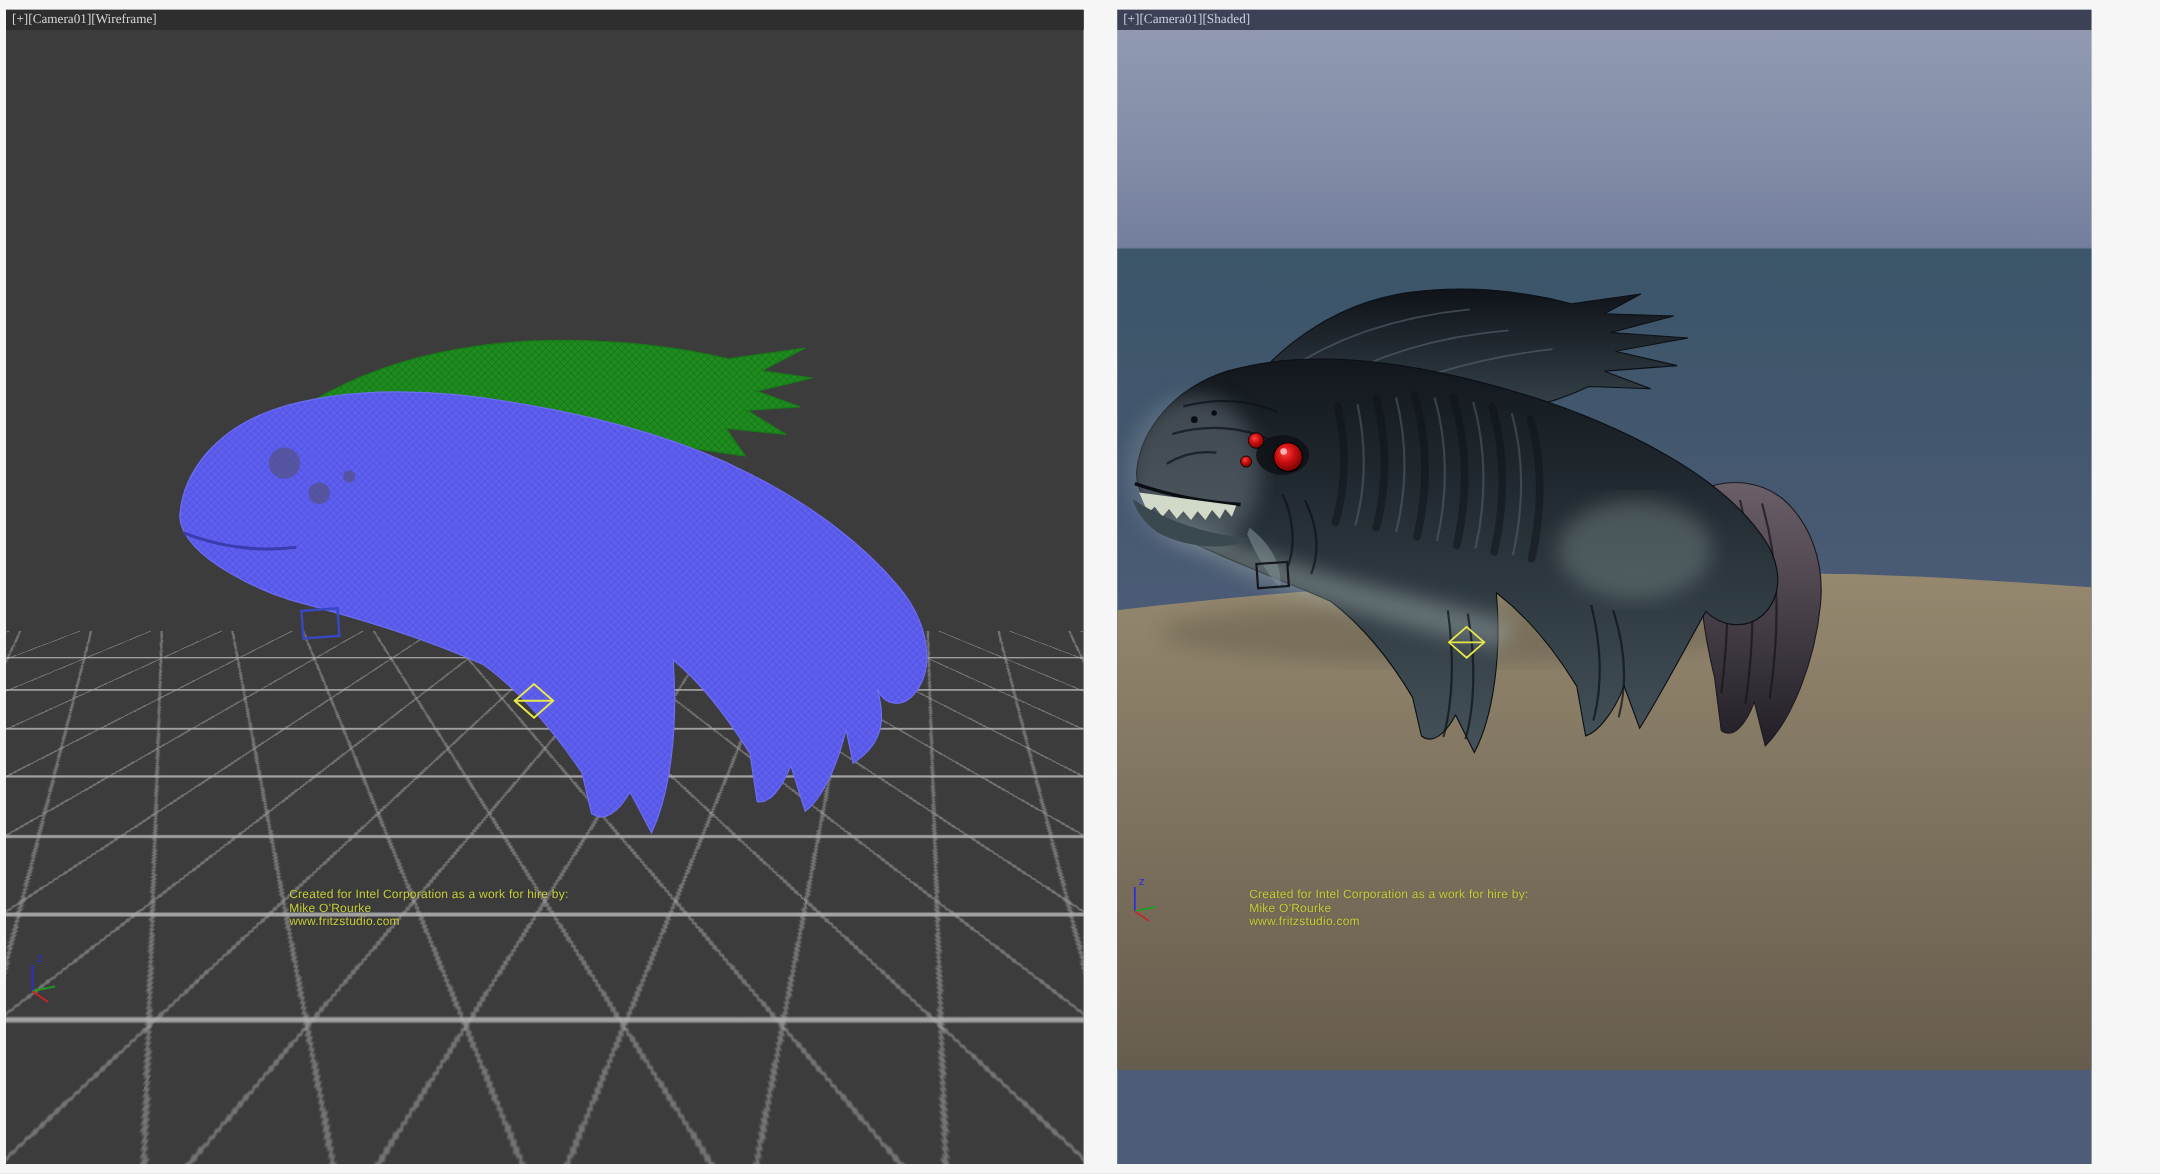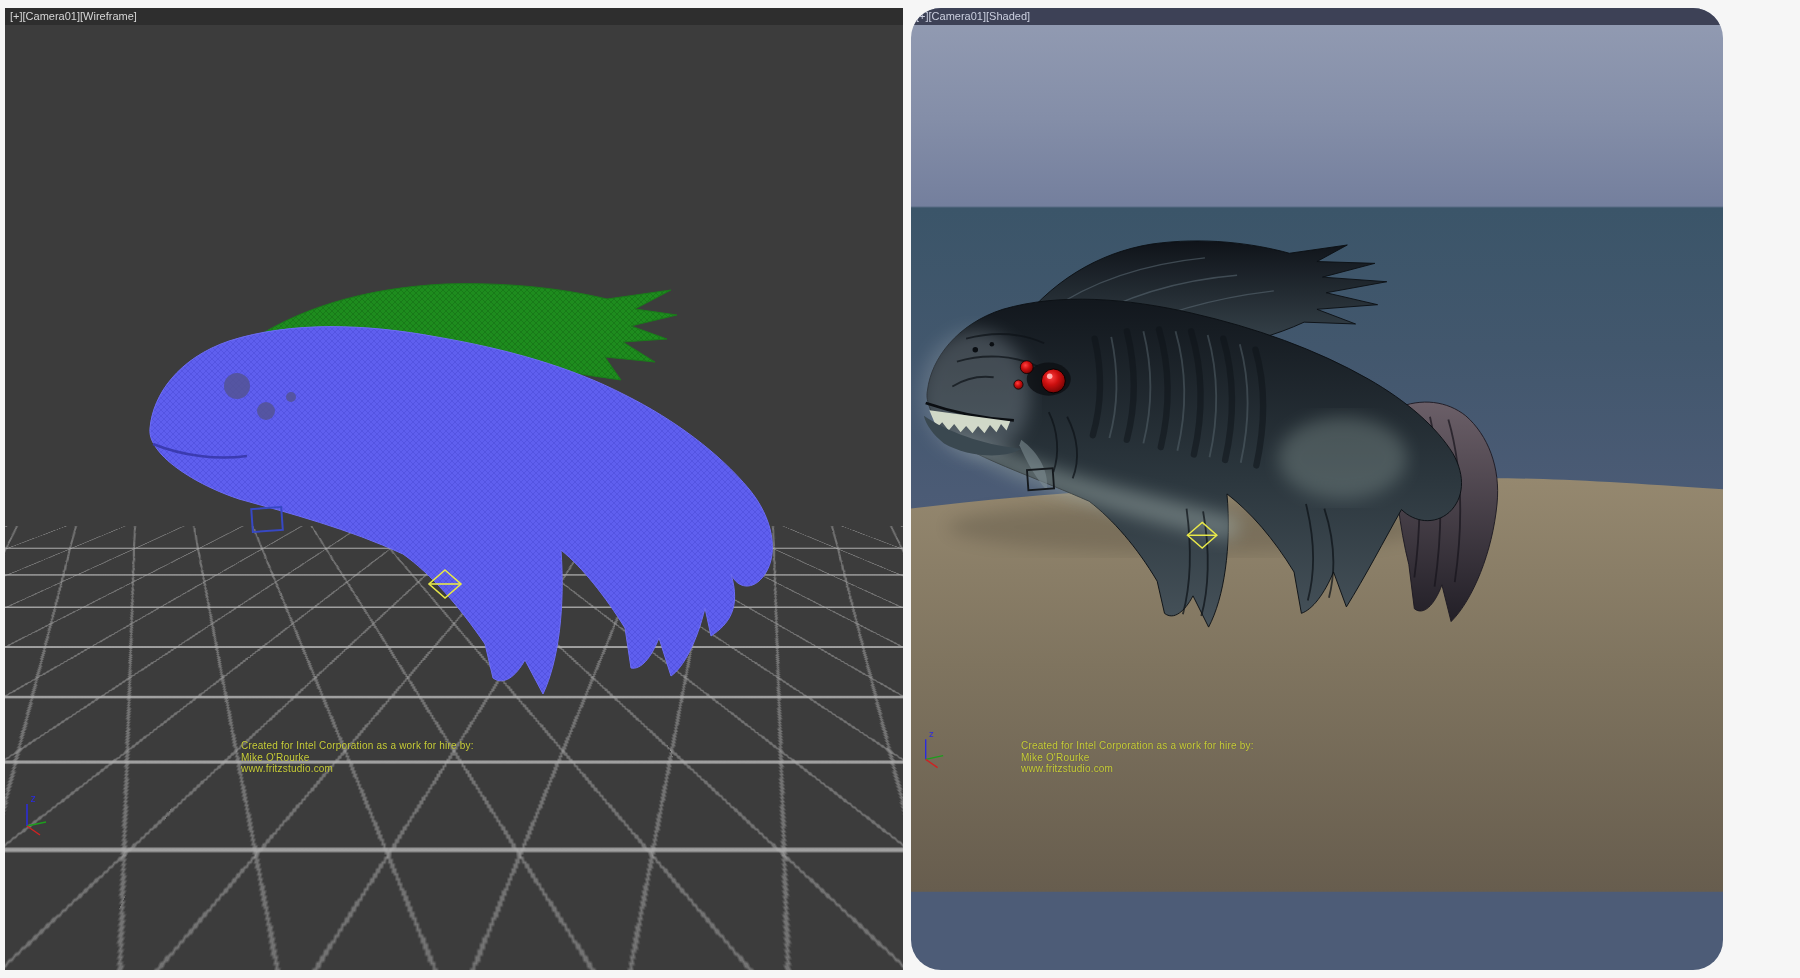--- a/index.html
+++ b/index.html
@@ -4,32 +4,31 @@
 <style>
   html,body{margin:0;padding:0;background:#dcdcdc;}
   .screen{
     position:relative;width:1800px;height:978px;overflow:hidden;
     background:var(--frame-bg,#f6f6f6);
     font-family:"Liberation Sans",sans-serif;
   }
   .vp{position:absolute;top:8px;height:962px;overflow:hidden;}
   .vp-left{left:5px;width:898px;background:var(--left-viewport-bg,#3c3c3c);}
   .vp-right{
-    left:911px;width:812px;
+    left:931px;width:812px;
     background:linear-gradient(to bottom,
       #939cb3 0px,#848ea8 110px,#747f9d 198px,
       #3b5569 200px,#42576d 340px,#4d5c77 518px,#4d5c77 100%);
-    border-radius:30px;
   }
   .vp-strip{position:absolute;top:0;left:0;right:0;height:17px;z-index:4;}
   .strip-left{background:var(--left-strip-bg,#2e2e2e);}
   .strip-right{background:var(--right-strip-bg,#3d4156);}
   .vp-label{
     position:absolute;top:2px;left:5px;z-index:5;
-    font-family:Liberation Sans, sans-serif;font-size:11px;line-height:13px;
+    font-family:Liberation Serif, serif;font-size:11px;line-height:13px;
     color:var(--label-text,#d6d6d6);white-space:nowrap;
   }
   .vp-right .vp-label{color:#ccd0e0;}
   .vp-label span{cursor:pointer;}
   .grid-wrap{position:absolute;inset:0;overflow:hidden;z-index:1;}
   .grid-plane{
     position:absolute;top:518px;left:-451px;width:1800px;height:460px;
     transform:perspective(520px) rotateX(63deg);transform-origin:50% 0;
     background:
       repeating-linear-gradient(0deg,  rgba(178,178,178,.85) 0 2px, transparent 2px 46px),

